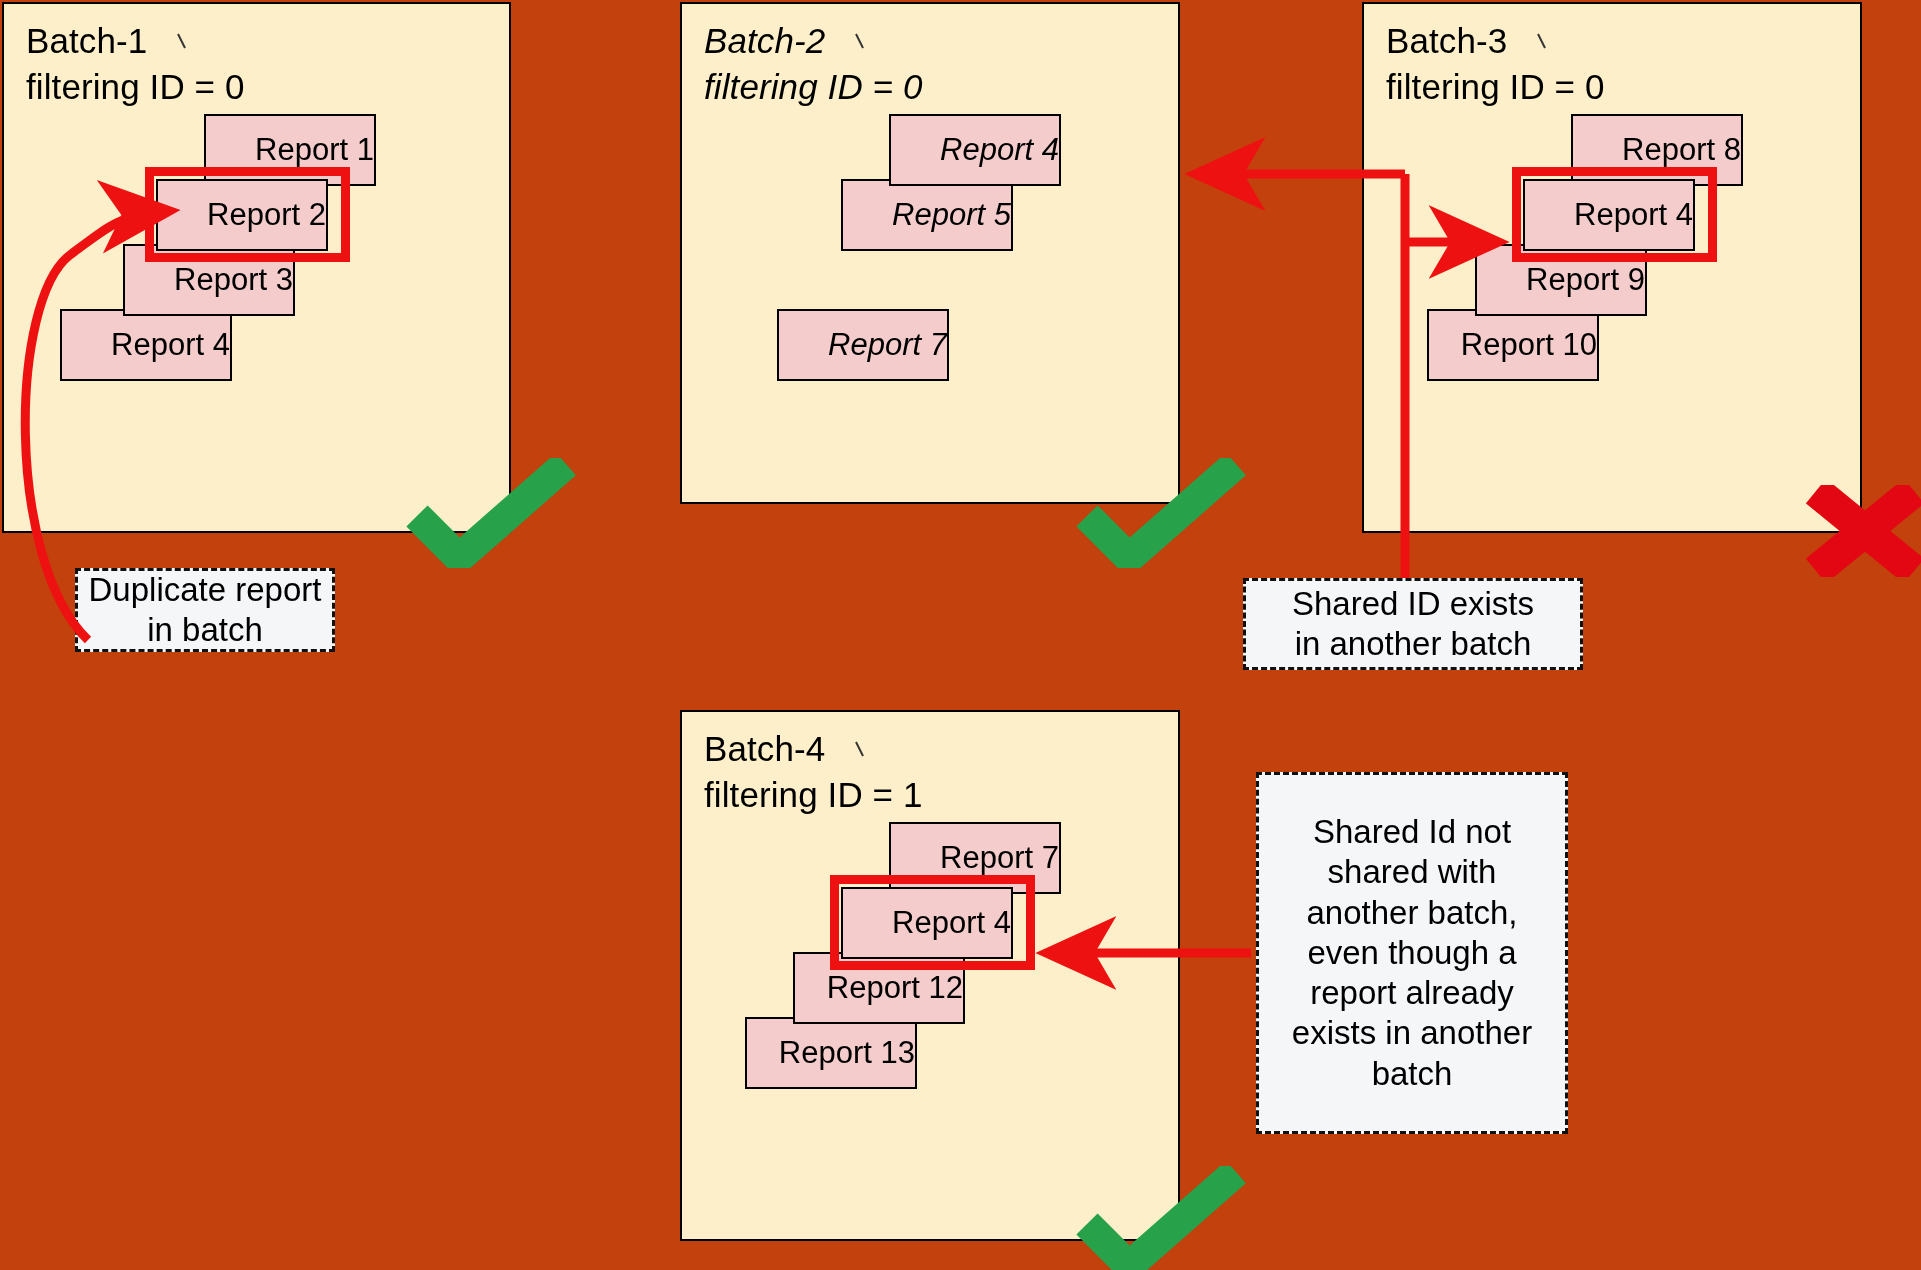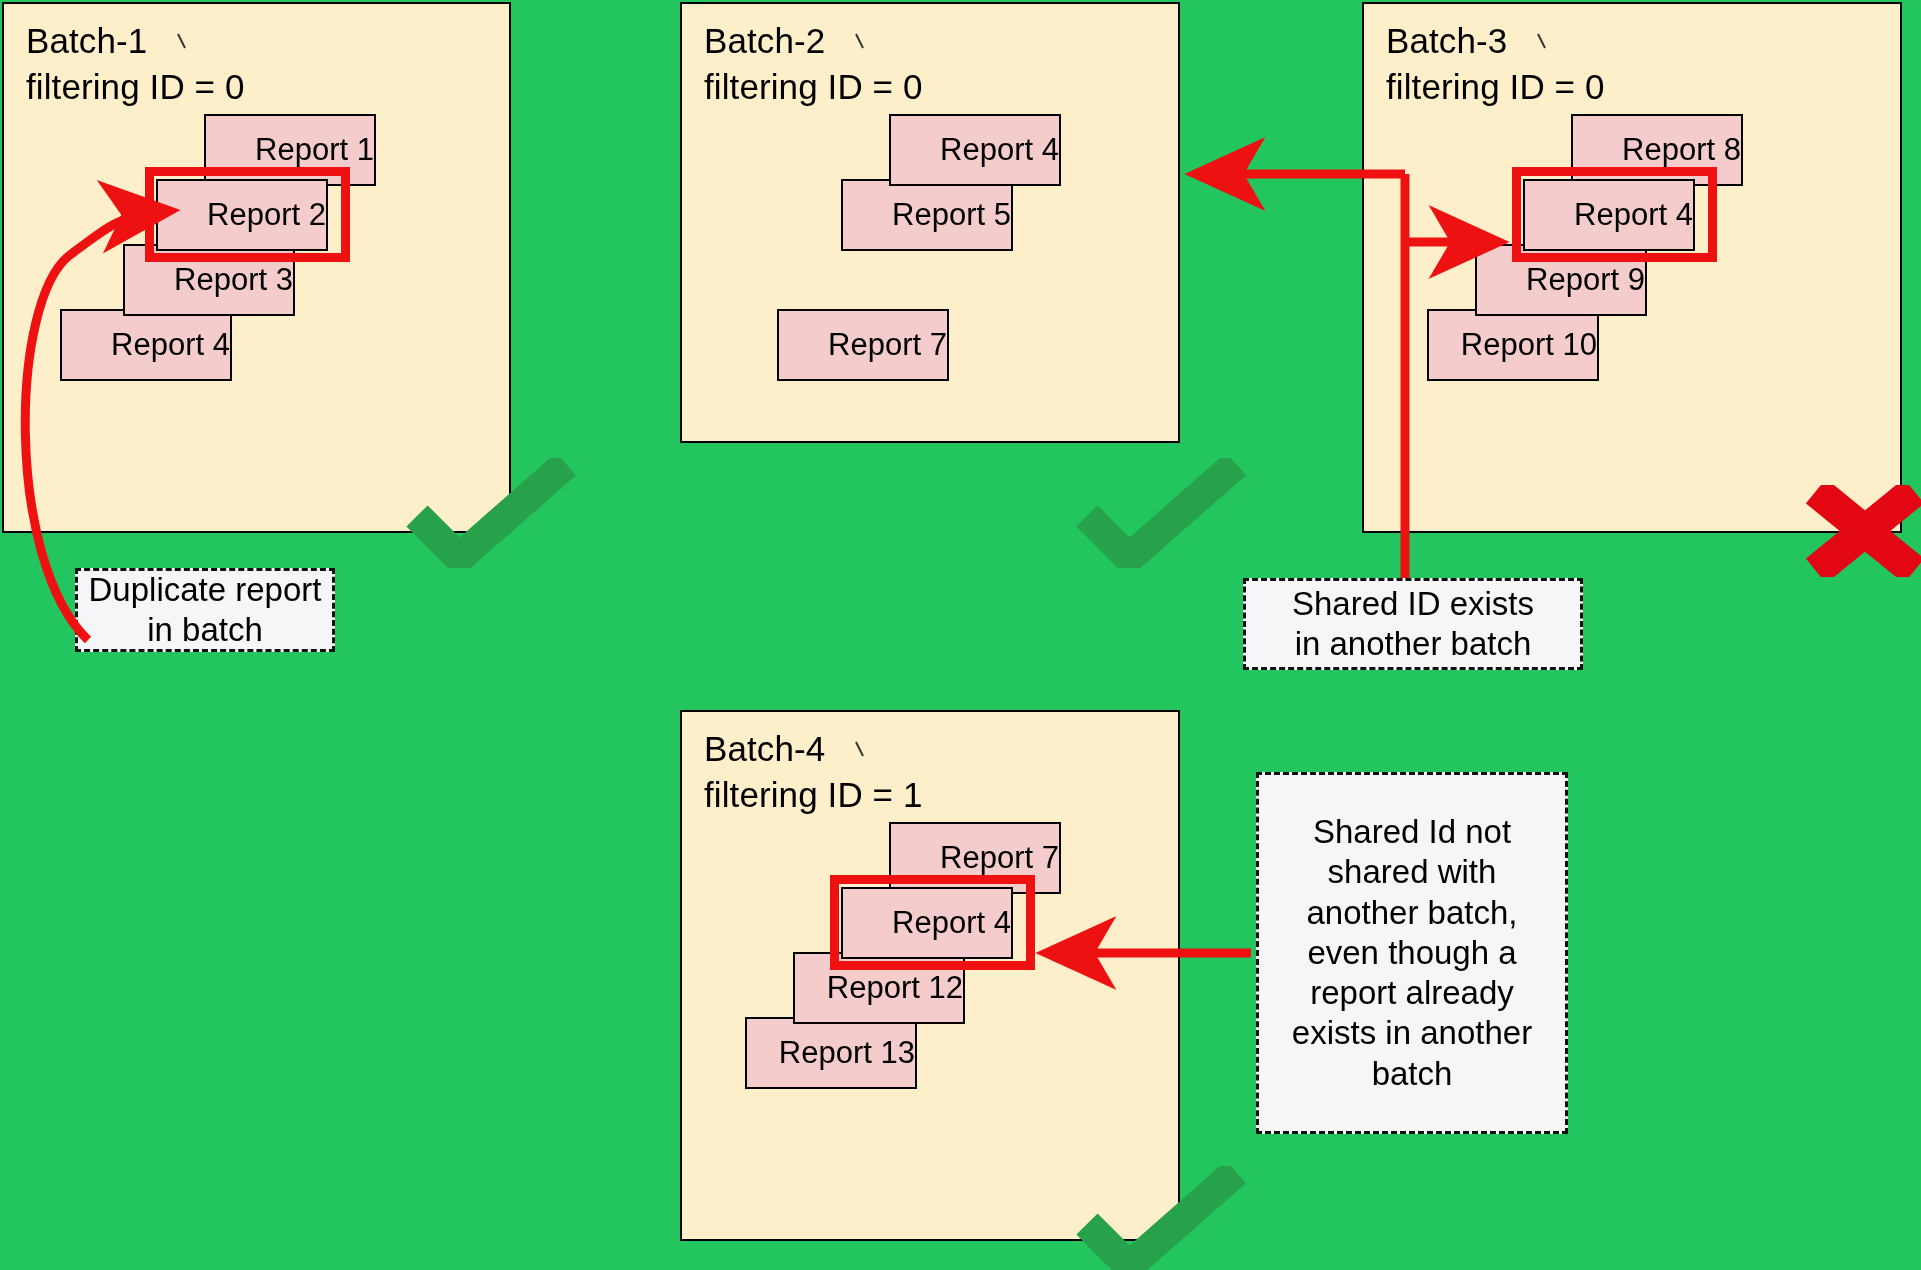--- a/index.html
+++ b/index.html
@@ -4,21 +4,21 @@
 <style>
   html,body{margin:0;padding:0;background:#ffffff;}
   body{
     font-family:"Liberation Sans", sans-serif;
     -webkit-font-smoothing:antialiased;
   }
   #stage{
     position:relative;
     width:1921px;
     height:1270px;
-    background:#22c55e;
+    background:#c2410c;
     overflow:hidden;
   }
 
   
   .batch{
     position:absolute;
     background:#FDEFC9;
     border:2px solid #000000;
     box-sizing:border-box;
   }
@@ -119,39 +119,39 @@
     <div class="report" style="left:119px; top:240px; z-index:3;padding-left:43px;">
       <span>Report 3</span>
     </div>
     <div class="report" style="left:56px; top:305px; z-index:2;">
       <span>Report 4</span>
     </div>
 
     <div class="highlight-box" style="left:141px; top:163px; width:205px; height:95px;"></div>
   </div>
 
-  <div class="batch" style="left:680px; top:2px; width:500px; height:441px;">
+  <div class="batch" style="left:680px; top:2px; width:500px; height:502px;font-style:italic;">
     <div class="batch-title">Batch-2
 filtering ID = 0</div>
     <svg class="tick-mark" style="left:172px; top:28px;" viewBox="0 0 12 18">
         <path d="M2 2 L9 16" stroke="#333" stroke-width="2" fill="none"></path>
       </svg>
 
     <div class="report" style="left:207px; top:110px; z-index:4;">
       <span>Report 4</span>
     </div>
     <div class="report" style="left:159px; top:175px; z-index:3;">
       <span>Report 5</span>
     </div>
     <div class="report" style="left:63px; top:305px; z-index:1;margin-left:32px;">
       <span>Report 7</span>
     </div>
   </div>
 
-  <div class="batch" style="left:1362px; top:2px; width:540px; height:531px;text-decoration:underline;">
+  <div class="batch" style="left:1362px; top:2px; width:500px; height:531px;text-decoration:underline;">
     <div class="batch-title">Batch-3
 filtering ID = 0</div>
     <svg class="tick-mark" style="left:172px; top:28px;" viewBox="0 0 12 18">
         <path d="M2 2 L9 16" stroke="#333" stroke-width="2" fill="none"></path>
       </svg>
 
     <div class="report" style="left:207px; top:110px; z-index:4;">
       <span>Report 8</span>
     </div>
     <div class="report" style="left:159px; top:175px; z-index:5;">

